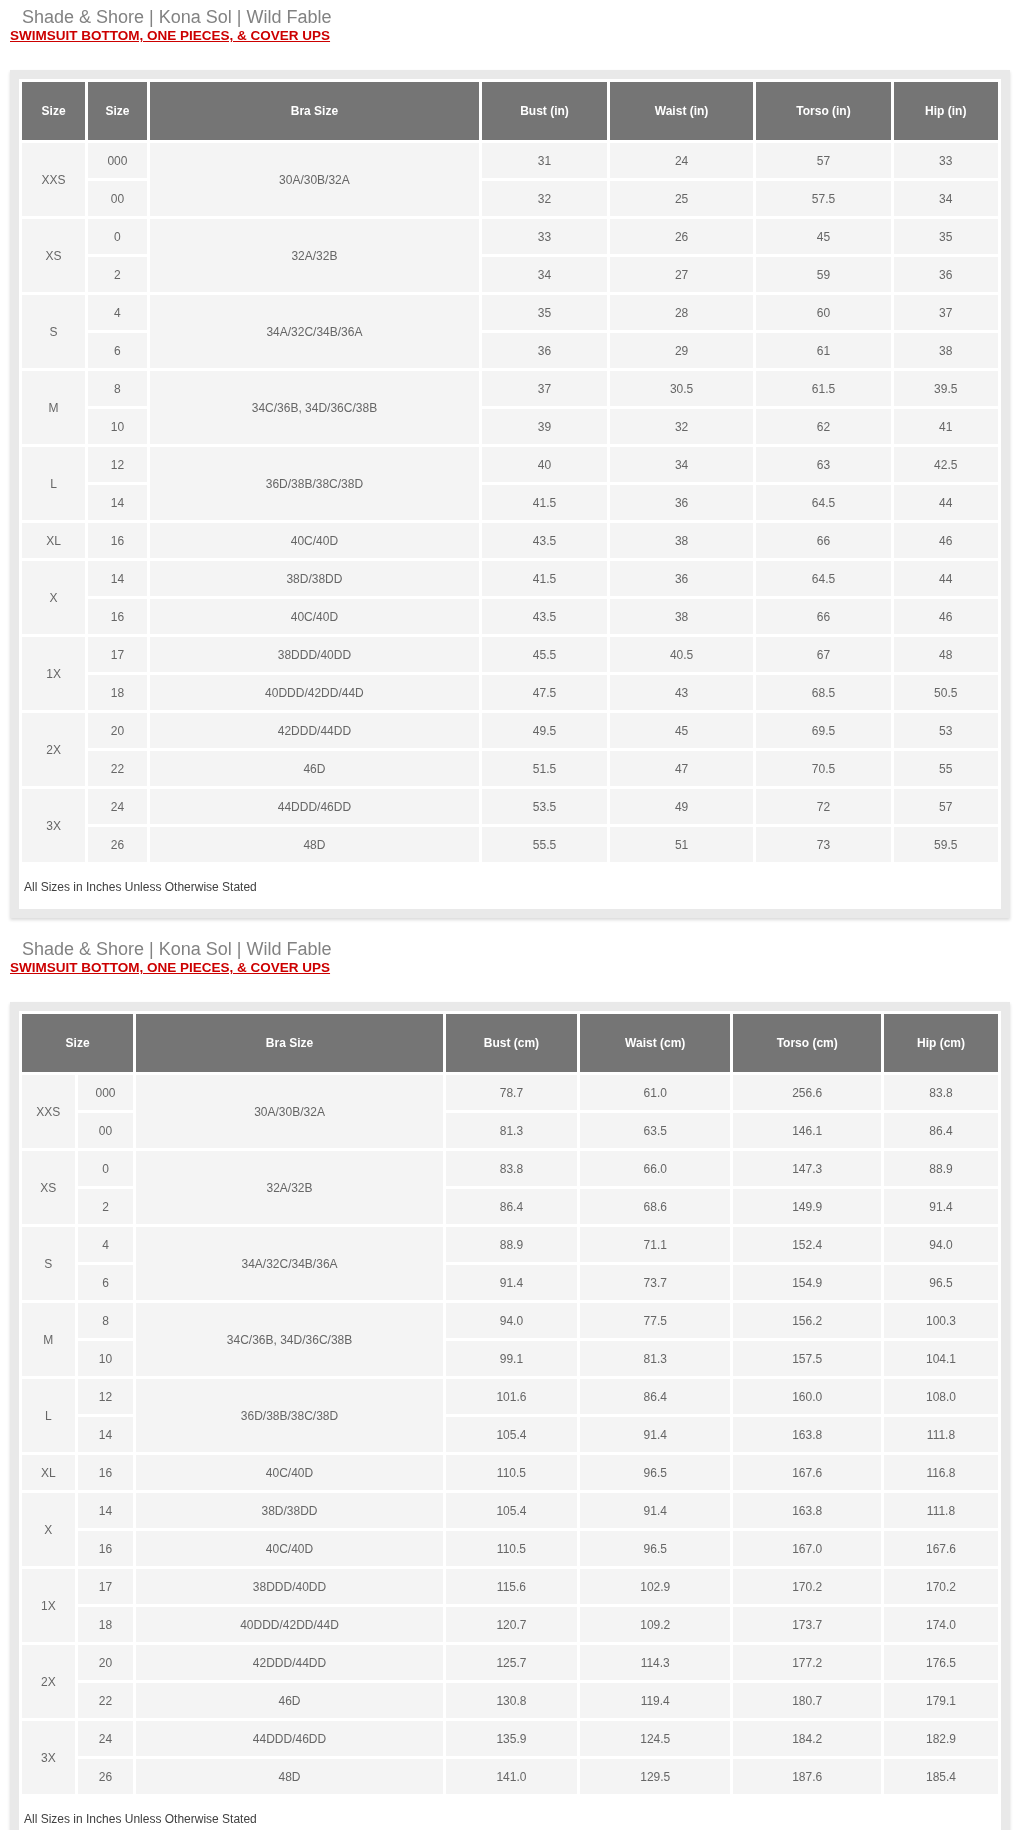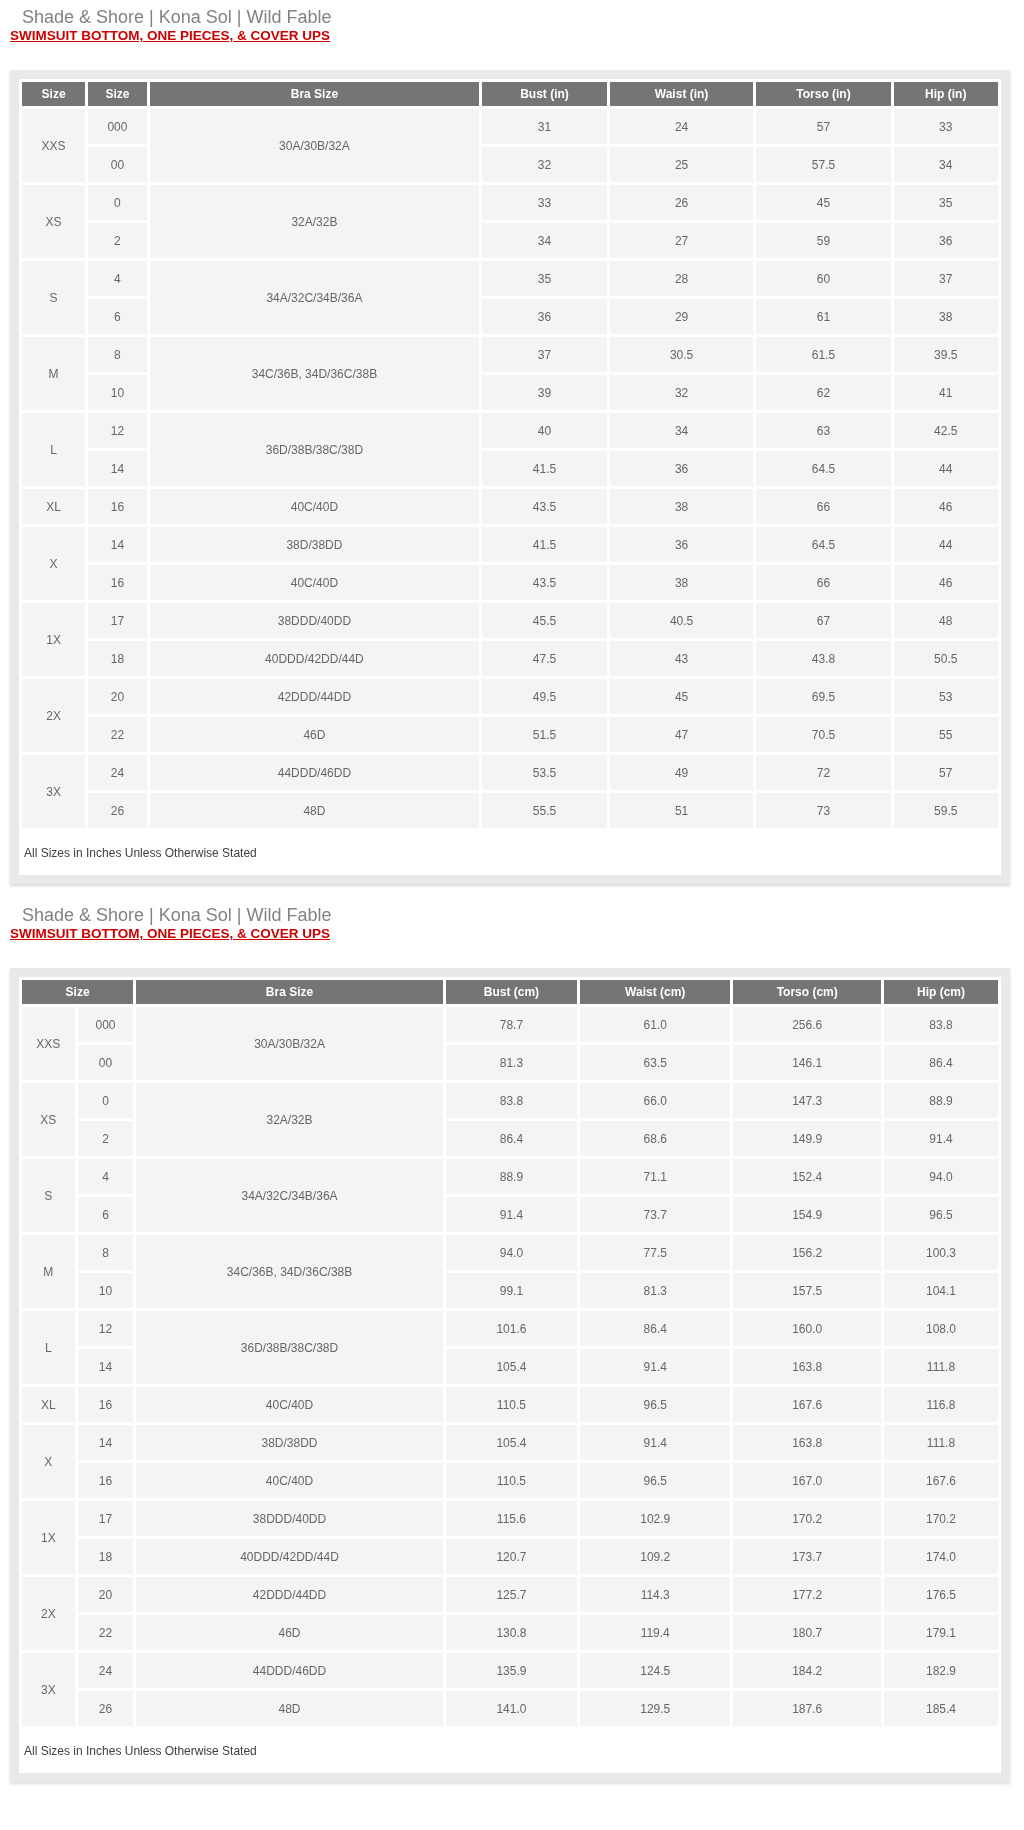--- a/index.html
+++ b/index.html
@@ -41,21 +41,21 @@
     border-collapse: separate;
     border-spacing: 3px;
     background: #ffffff;
     table-layout: fixed;
   }
   table.size-table th {
     background: var(--header-bg);
     color: #ffffff;
     font-size: 12px;
     font-weight: bold;
-    height: 24px;
+    height: 58px;
     text-align: center;
     vertical-align: middle;
     padding: 0 2px;
   }
   table.size-table td {
     background: var(--cell-bg);
     color: #666666;
     font-size: 12px;
     height: 35px;
     text-align: center;
@@ -217,21 +217,21 @@
                 <td>45.5</td>
                 <td>40.5</td>
                 <td>67</td>
                 <td>48</td>
               </tr>
               <tr>
                 <td>18</td>
                 <td>40DDD/42DD/44D</td>
                 <td>47.5</td>
                 <td>43</td>
-                <td>43.8</td>
+                <td>68.5</td>
                 <td>50.5</td>
               </tr>
               <tr>
                 <td rowspan="2">2X</td>
                 <td>20</td>
                 <td>42DDD/44DD</td>
                 <td>49.5</td>
                 <td>45</td>
                 <td>69.5</td>
                 <td>53</td>

